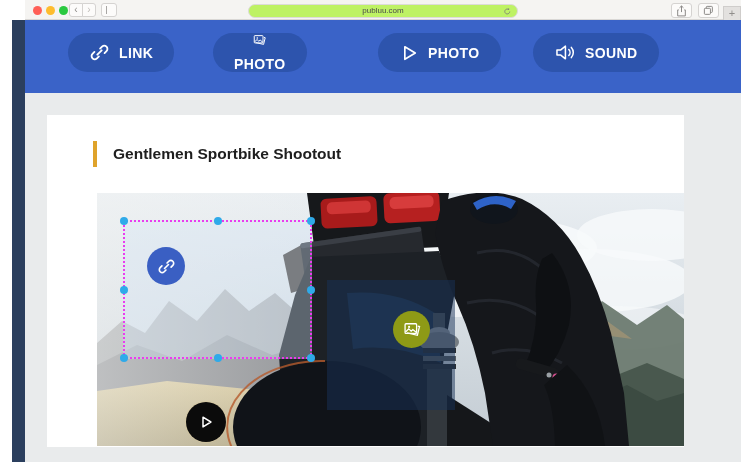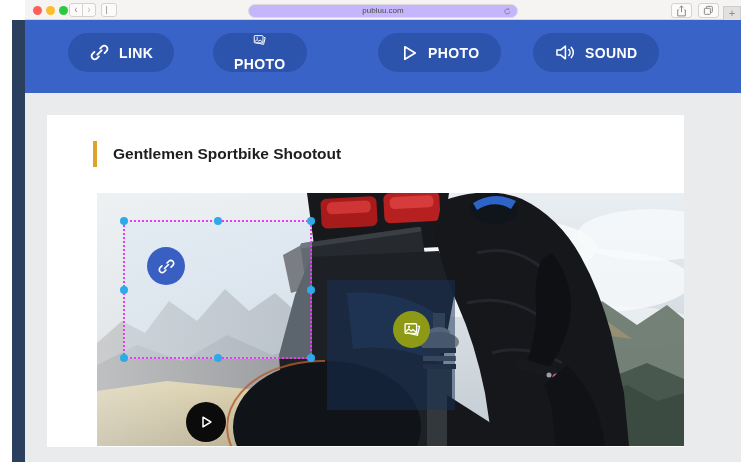--- a/index.html
+++ b/index.html
@@ -19,21 +19,21 @@
   .light { position:absolute; top:6px; width:9px; height:9px; border-radius:50%; }
   .light.close { left:8px;  background:#ff5f57; }
   .light.min   { left:21px; background:#febc2e; }
   .light.zoom  { left:34px; background:#2ac940; }
   .navbtn { position:absolute; top:3px; width:14px; height:14px; background:#fcfbfa; border:1px solid #d5d3d1; border-radius:3px;
             font-size:10px; line-height:11px; text-align:center; color:#8f8d8b; }
   .navbtn.back { left:44px; border-radius:3px 0 0 3px; }
   .navbtn.fwd  { left:57px; color:#c0beba; border-radius:0 3px 3px 0; }
   .sidebtn { position:absolute; left:76px; top:3px; width:16px; height:14px; background:#fcfbfa; border:1px solid #d5d3d1; border-radius:3px; }
   .sidebtn .pane { position:absolute; left:4px; top:2px; width:1px; height:8px; background:#a8a6a4; }
-  .urlbar { position:absolute; left:223px; top:3.5px; width:270px; height:14px; background:#c4b5fd; border:1px solid #dddbd9; border-radius:7px; }
+  .urlbar { position:absolute; left:223px; top:3.5px; width:270px; height:14px; background:#bef264; border:1px solid #dddbd9; border-radius:7px; }
   .urlbar .url { display:block; width:100%; text-align:center; font-size:8px; line-height:12px; color:#4a4a4a; }
   .urlbar .refresh { position:absolute; right:5px; top:2.5px; width:9px; height:9px; }
   .minibox { position:absolute; top:3px; width:21px; height:15px; background:#fcfbfa; border:1px solid #d5d3d1; border-radius:3px;
              display:flex; align-items:center; justify-content:center; }
   .minibox.share { left:646px; }
   .minibox.tabs  { left:673px; }
   .newtab { position:absolute; left:698px; top:6px; width:18px; height:15px; background:#e3e1df; border:1px solid #cfcdcb;
             font-size:11px; line-height:13px; text-align:center; color:#8f8d8b; }
 
   

